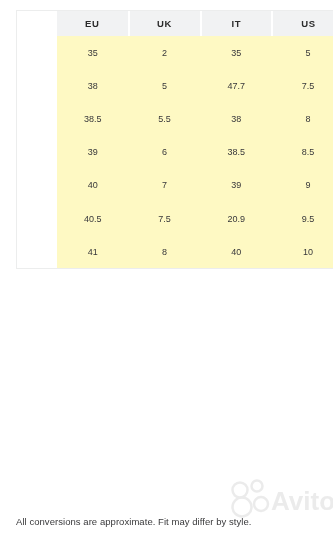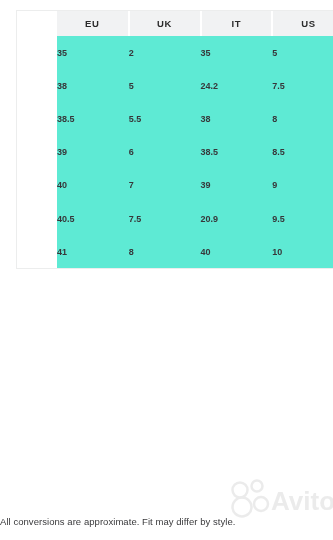--- a/index.html
+++ b/index.html
@@ -54,32 +54,33 @@
     border-right: 2px solid #ffffff;
     box-sizing: border-box;
   }
   .size-table thead th:last-child {
     border-right: none;
   }
 
   .size-table tbody td {
     color: #37373a;
     font-size: 9px;
-    font-weight: bold;
+    font-weight: normal;
+    text-align: center;
     padding: 0;
     height: 33.2px;
     vertical-align: middle;
-    background: #5eead4;
+    background: #fef9c3;
     border: none;
   }
 
   
   .footer-note {
     position: absolute;
-    left: 0;
+    left: 16px;
     top: 516px;
     width: 305px;
     font-size: 9.5px;
     color: #3a3a3c;
     letter-spacing: 0.05px;
     white-space: nowrap;
   }
 
   
   .watermark {
@@ -115,21 +116,21 @@
       <tbody>
         <tr>
           <td>35</td>
           <td>2</td>
           <td>35</td>
           <td>5</td>
         </tr>
         <tr>
           <td>38</td>
           <td>5</td>
-          <td>24.2</td>
+          <td>47.7</td>
           <td>7.5</td>
         </tr>
         <tr>
           <td>38.5</td>
           <td>5.5</td>
           <td>38</td>
           <td>8</td>
         </tr>
         <tr>
           <td>39</td>

